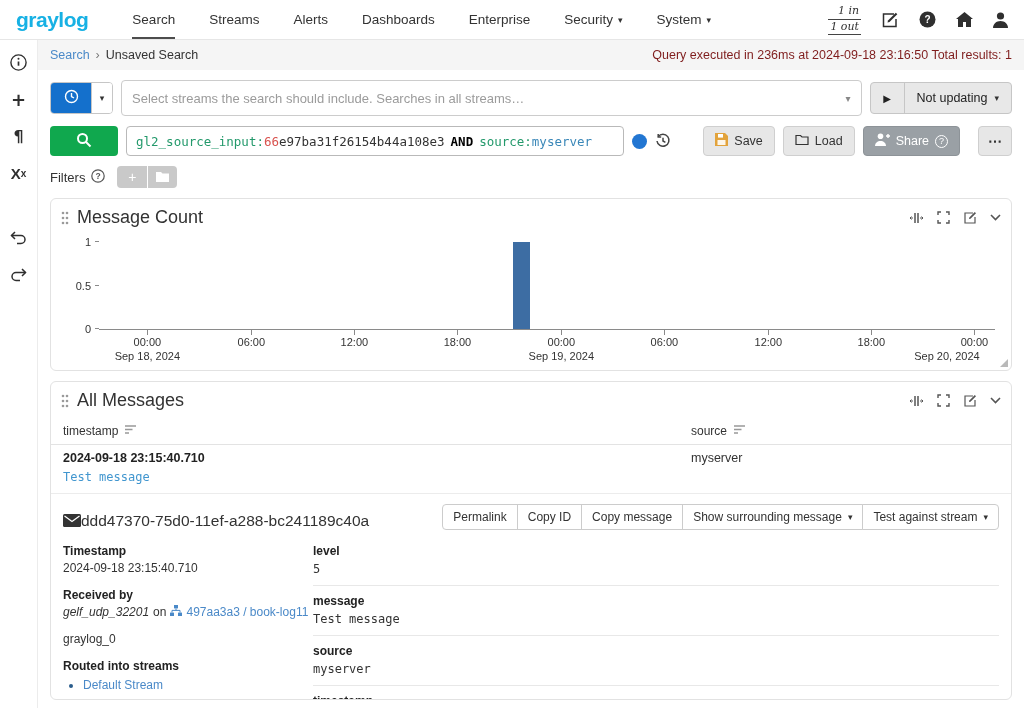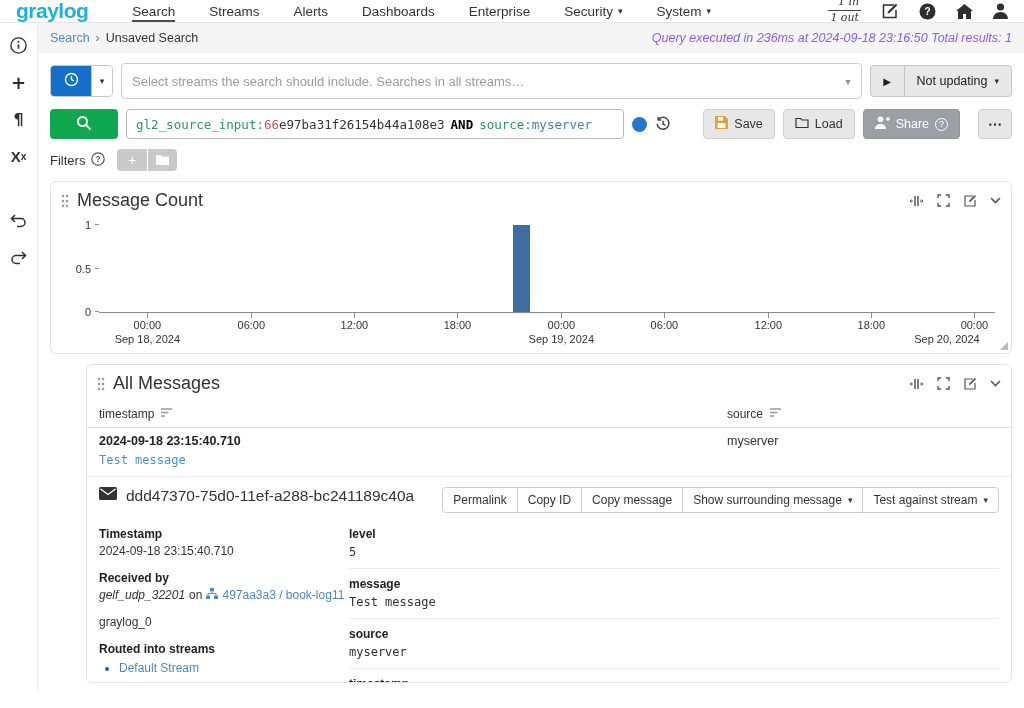--- a/index.html
+++ b/index.html
@@ -5,21 +5,21 @@
   * { box-sizing: border-box; margin: 0; padding: 0; }
   html,body { width:1024px; height:708px; }
   body {
     font-family: "Liberation Sans", sans-serif;
     font-size: 13px; color:#333; background:#fff; overflow:hidden;
   }
   a { text-decoration:none; }
   .link { color:#4a89c8; cursor:pointer; }
 
   
-  .navbar { height:23px; display:flex; align-items:center; padding:0 16px; border-bottom:1px solid #e6e6e6; background:#fff; }
+  .navbar { height:40px; display:flex; align-items:center; padding:0 16px; border-bottom:1px solid #e6e6e6; background:#fff; }
   .logo { font-size:21px; font-weight:bold; color:#17b1e4; letter-spacing:-0.5px; margin-right:44px; cursor:pointer; }
   .nav-items { display:flex; gap:34px; align-items:center; height:100%; }
   .nav-item { color:#333; font-size:13.5px; height:100%; display:flex; align-items:center; gap:5px; border-bottom:2px solid transparent; padding-top:2px; cursor:pointer; }
   .nav-item.active { border-bottom-color:#4d4d4d; }
   .caret { font-size:9px; color:#333; }
   .nav-right { margin-left:auto; display:flex; align-items:center; gap:20px; }
   .throughput { font-family:"DejaVu Serif", serif; font-style:italic; font-size:11px; line-height:1.35; text-align:right; cursor:pointer; }
   .throughput div { border-bottom:1px solid #444; padding:0 2px; }
   .nav-icon { display:flex; align-items:center; cursor:pointer; }
 
@@ -30,21 +30,21 @@
   .side-glyph { font-size:18px; font-weight:bold; font-family:"DejaVu Sans", sans-serif; }
   .pilcrow { font-size:16px; }
   .fields-glyph { font-size:15px; font-weight:bold; }
   .fields-glyph sub { font-size:10px; }
   .gap-before { margin-top:28px; }
   .main { flex:1; display:flex; flex-direction:column; min-width:0; }
 
   
   .subheader { height:30px; background:#f5f5f5; display:flex; align-items:center; padding:0 12px; font-size:12.5px; flex-shrink:0; }
   .crumb-sep { margin:0 6px; color:#777; }
-  .query-info { margin-left:auto; font-style:italic; color:#8b5cf6; }
+  .query-info { margin-left:auto; color:#7f1d1d; }
 
   
   .controls { padding:8px 12px 10px; flex-shrink:0; }
   .row1 { display:flex; gap:8px; align-items:center; height:40px; }
   .tr-group { display:flex; height:32px; border-radius:4px; overflow:hidden; border:1px solid #c6c6c6; }
   .tr-main { width:40px; background:#1470cc; display:flex; align-items:center; justify-content:center; cursor:pointer; }
   .tr-caret { width:21px; background:#fff; display:flex; align-items:center; justify-content:center; cursor:pointer; border-left:1px solid #c6c6c6; }
   .time-display { background:#f0f1f2; border-radius:4px; padding:4px 12px; display:flex; gap:26px; font-size:12px; height:40px; align-items:center; cursor:pointer; }
   .time-col { display:flex; gap:5px; }
   .t-label { color:#333; padding-top:0; }
@@ -73,21 +73,21 @@
 
   .row3 { display:flex; align-items:center; gap:6px; margin-top:10px; height:22px; }
   .filters-label { font-size:13px; color:#333; }
   .filters-group { display:flex; margin-left:6px; border-radius:4px; overflow:hidden; }
   .f-btn { width:30px; height:22px; background:#c9c9c9; color:#fff; display:flex; align-items:center; justify-content:center; font-size:14px; cursor:pointer; }
   .f-btn + .f-btn { border-left:1px solid #fff; }
 
   
   .widgets { flex:1; display:flex; flex-direction:column; gap:10px; padding:0 12px 8px; min-height:0; }
   .card { border:1px solid #e2e2e2; border-radius:6px; background:#fff; position:relative; }
-  .card-messages { flex:1; min-height:0; overflow:hidden;margin-left:36px; }
+  .card-messages { flex:1; min-height:0; overflow:hidden; }
   .card-header { display:flex; align-items:center; padding:8px 10px; gap:8px; }
   .drag-handle { display:flex; cursor:grab; }
   .card-title { font-size:18px; color:#333; }
   .card-actions { margin-left:auto; display:flex; gap:13px; align-items:center; }
   .widget-icon { display:flex; align-items:center; cursor:pointer; }
   .resize-handle { position:absolute; right:3px; bottom:3px; width:0; height:0; border-left:8px solid transparent; border-bottom:8px solid #b9b9b9; cursor:nwse-resize; }
 
   
   .chart { padding:6px 16px 6px 16px; }
   .chart-plot { position:relative; margin-left:32px; height:88px; border-bottom:1px solid #8a8a8a; }
@@ -102,21 +102,21 @@
   
   .msg-table-header { display:grid; grid-template-columns:628px 1fr; padding:5px 12px 6px; border-bottom:1px solid #e3e3e3; font-size:12px; color:#333; }
   .th-cell { display:flex; align-items:center; gap:6px; cursor:pointer; }
   .msg-row { padding:6px 12px 9px; border-bottom:1px solid #ececec; cursor:pointer; }
   .msg-row-grid { display:grid; grid-template-columns:628px 1fr; font-size:12.5px; }
   .ts-bold { font-weight:bold; color:#222; }
   .msg-preview { font-family:"DejaVu Sans Mono", monospace; font-size:12px; color:#4196cf; margin-top:5px; }
 
   
   .detail { padding:10px 12px 20px; }
-  .detail-header { display:flex; align-items:flex-start; gap:9px; }
+  .detail-header { display:flex; align-items:flex-end; }
   .msg-id { font-size:15.5px; color:#333; }
   .action-group { margin-left:auto; display:flex; }
   .action-btn { border:1px solid #ccc; background:#fff; padding:5px 10px; font-size:12px; color:#333; margin-left:-1px; display:flex; gap:6px; align-items:center; cursor:pointer; white-space:nowrap; }
   .action-btn:first-child { border-radius:4px 0 0 4px; margin-left:0; }
   .action-btn:last-child { border-radius:0 4px 4px 0; }
   .detail-body { display:flex; margin-top:14px; }
   .meta-col { width:250px; flex-shrink:0; padding-right:10px; }
   .meta-item { margin-bottom:13px; font-size:12px; }
   .meta-label { font-weight:bold; color:#222; margin-bottom:3px; }
   .received-line { display:flex; align-items:center; gap:4px; white-space:nowrap; }

